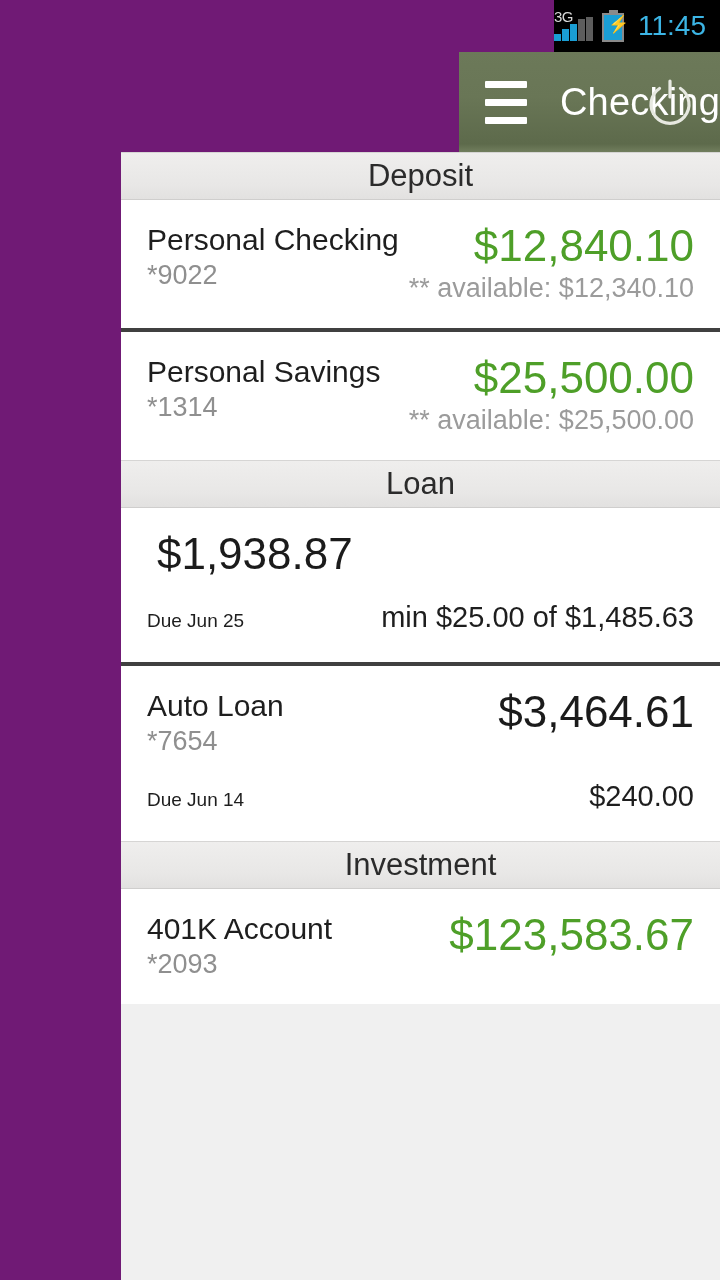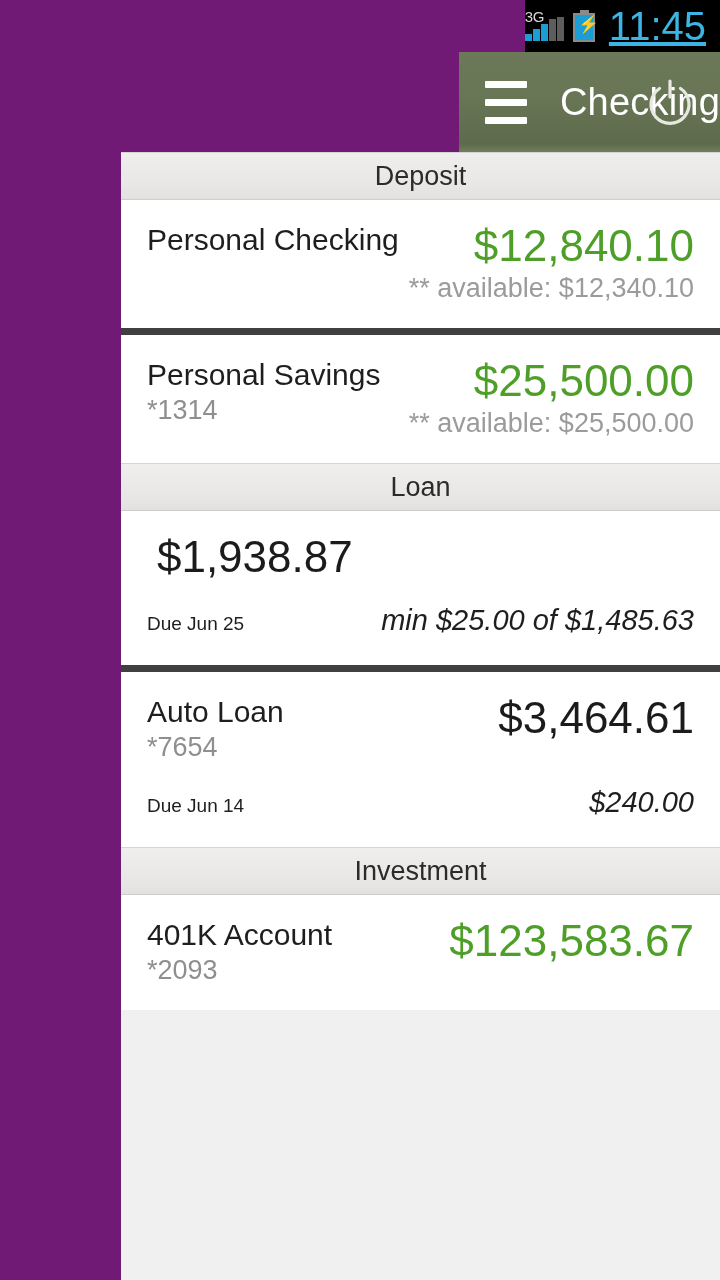--- a/index.html
+++ b/index.html
@@ -98,25 +98,24 @@
     box-sizing: border-box;
   }
   .batt .bolt {
     position: absolute;
     top: 6px; left: 6px;
     font-size: 17px;
     line-height: 17px;
     color: #ffffff;
   }
   .clock {
-    font-size: 40px;
+    font-size: 28px;
     line-height: 34px;
     color: #3cb5e5;
     letter-spacing: 0px;
-    text-decoration: underline;
   }
 
   
   .actionbar {
     height: 100px;
     flex: 0 0 auto;
     background: linear-gradient(to bottom, #6c7959 0%, #697656 45%, #5d6a4b 92%, #717e5e 100%);
     display: flex;
     align-items: center;
     position: relative;
@@ -168,29 +167,29 @@
     height: 48px;
     background: linear-gradient(to bottom, #efeeed 0%, #e8e7e6 70%, #e2e1e0 100%);
     border-top: 1px solid #d6d5d4;
     border-bottom: 1px solid #cfcecd;
     display: flex;
     align-items: center;
     justify-content: center;
     box-sizing: border-box;
   }
   .section-header .sh-text {
-    font-size: 27px;
+    font-size: 31px;
     color: #2b2b2b;
   }
 
   .acct-row {
     padding: 22px 26px 24px 26px;
     box-sizing: border-box;
     background: #ffffff;
-    border-bottom: 7px solid #404040;
+    border-bottom: 4px solid #404040;
     cursor: pointer;
   }
   .acct-row.last { border-bottom: none; }
 
   .row-main {
     display: flex;
     align-items: flex-start;
     justify-content: space-between;
   }
   .row-left { text-align: left; }
@@ -233,21 +232,20 @@
     font-size: 19px;
     color: #1e1e1e;
     line-height: 34px;
     white-space: nowrap;
   }
   .due-amount {
     font-size: 29px;
     color: #1e1e1e;
     line-height: 34px;
     white-space: nowrap;
-    font-style: italic;
   }
   .spacer-bottom { background: #f0f0f0; height: 100%; }
 </style>
 </head>
 <body>
 
 <div class="phone">
 
   <div class="statusbar">
     <div class="sb-group">
@@ -289,20 +287,21 @@
     <div class="list">
 
       <div class="section-header">
         <span class="sh-text">Deposit</span>
       </div>
 
       <div class="acct-row">
         <div class="row-main">
           <div class="row-left">
             <div class="acct-name">Personal Checking</div>
+            <div class="acct-mask">*9022</div>
           </div>
           <div class="row-right">
             <div class="balance green">$12,840.10</div>
             <div class="available">** available: $12,340.10</div>
           </div>
         </div>
       </div>
 
       <div class="acct-row last">
         <div class="row-main">

